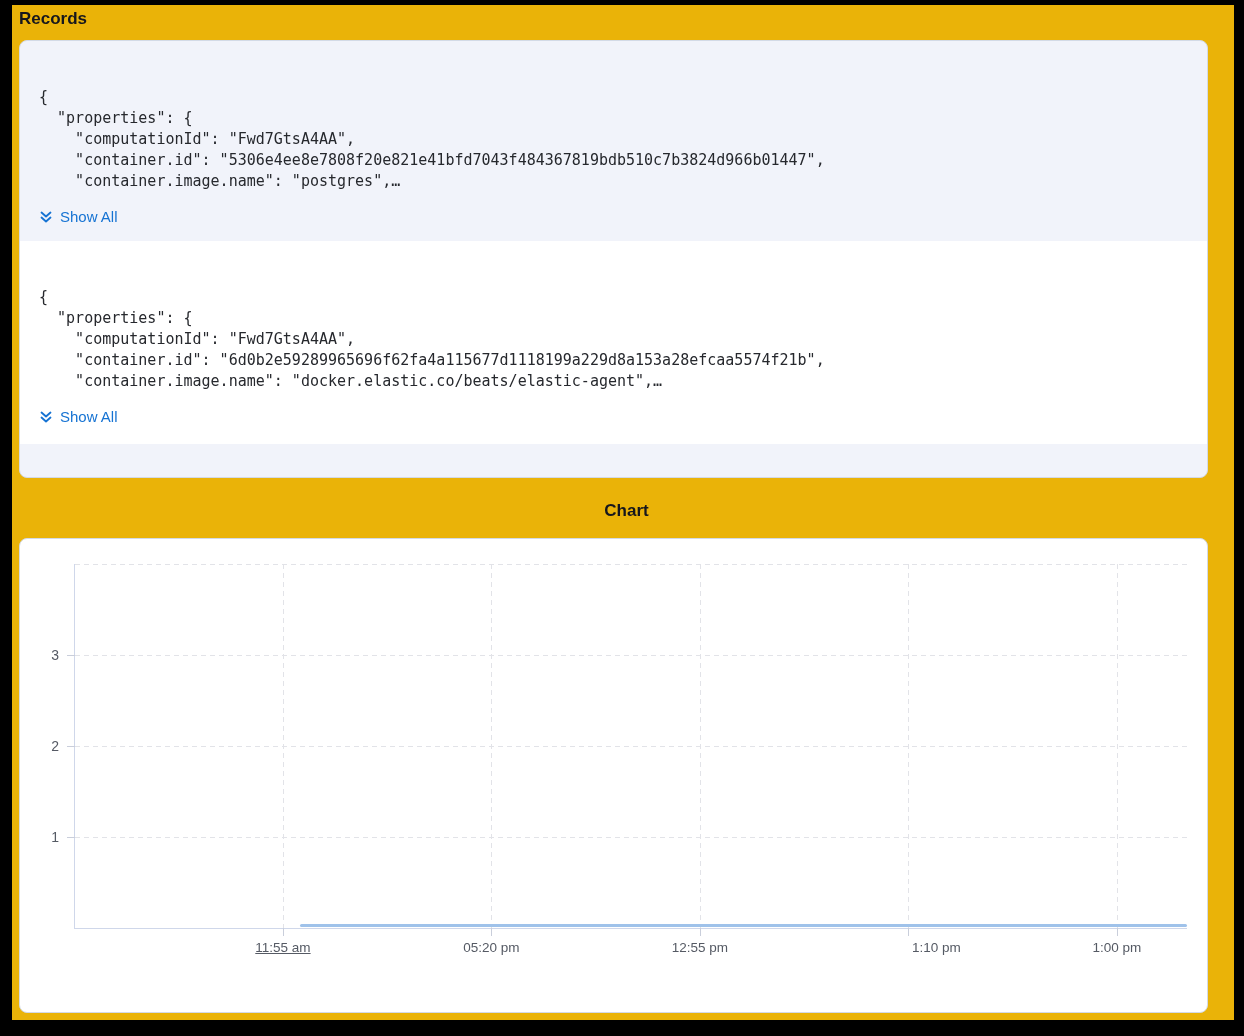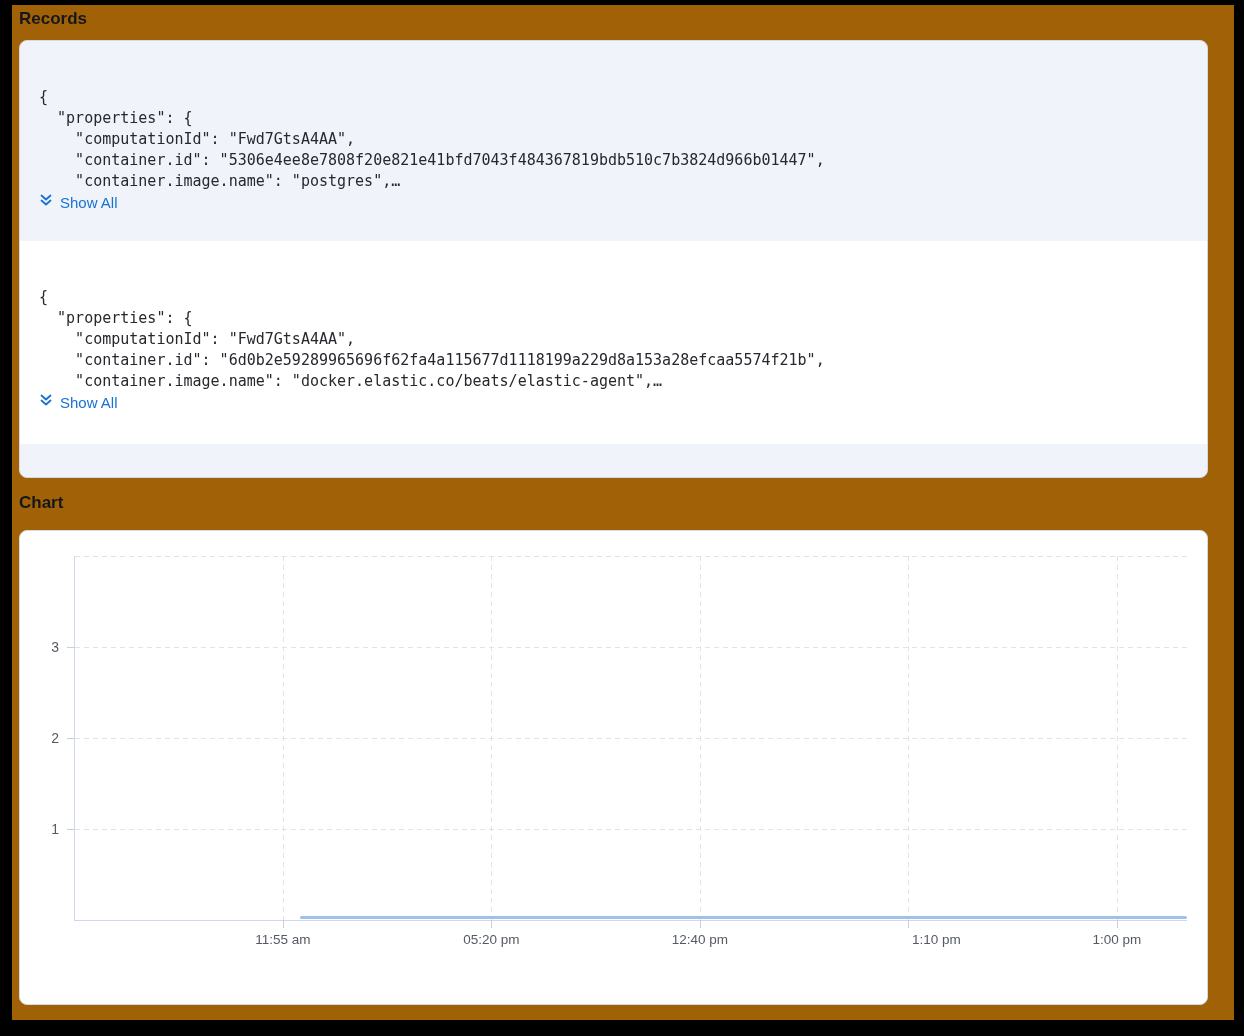--- a/index.html
+++ b/index.html
@@ -6,21 +6,21 @@
   html, body { width: 1244px; height: 1036px; }
   body {
     background: #000;
     font-family: "Liberation Sans", sans-serif;
     position: relative;
   }
   .page {
     position: absolute;
     left: 12px; top: 5px;
     width: 1222px; height: 1015px;
-    background: #a16207;
+    background: #eab308;
     padding: 3px 0 0 7px;
     overflow: hidden;
   }
   .section-heading {
     font-size: 17px;
     font-weight: 700;
     color: #16171d;
     line-height: 21px;
   }
   
@@ -39,32 +39,34 @@
   }
   .record-row.white { background: #ffffff; height: 203px; }
   .code-block {
     font-family: "DejaVu Sans Mono", monospace;
     font-size: 15px;
     line-height: 21px;
     color: #26282d;
   }
   .code-line { white-space: pre; }
   .show-all {
+    margin-top: 14px;
     margin-left: -1px;
     display: inline-flex;
+    align-items: center;
     gap: 6px;
     color: #1673d3;
     font-size: 15px;
     line-height: 21px;
     cursor: pointer;
     text-decoration: none;
   }
   .show-all svg { display: block; }
   
-  .chart-heading { margin-top: 14px; }
+  .chart-heading { margin-top: 22px; text-align: center; }
   .chart-card {
     margin-top: 17px;
     width: 1189px;
     height: 475px;
     border: 1px solid #d3dae6;
     border-radius: 8px;
     background: #fff;
     position: relative;
   }
   .plot-area {
@@ -188,23 +190,23 @@
         <div class="vgrid" style="left:56.2%;"></div>
         <div class="vgrid" style="left:74.95%;"></div>
         <div class="vgrid" style="left:93.7%;"></div>
 
         <div class="xtick" style="left:18.7%;"></div>
         <div class="xtick" style="left:37.45%;"></div>
         <div class="xtick" style="left:56.2%;"></div>
         <div class="xtick" style="left:74.95%;"></div>
         <div class="xtick" style="left:93.7%;"></div>
 
-        <div class="xlabel" style="left:18.7%;">11:55 am</div>
+        <div class="xlabel" style="left:18.7%;text-decoration:underline;">11:55 am</div>
         <div class="xlabel" style="left:37.45%;">05:20 pm</div>
-        <div class="xlabel" style="left:56.2%;">12:40 pm</div>
+        <div class="xlabel" style="left:56.2%;">12:55 pm</div>
         <div class="xlabel" style="left:74.95%;margin-left:28px;">1:10 pm</div>
         <div class="xlabel" style="left:93.7%;">1:00 pm</div>
 
         <div class="series-line"></div>
 
       </div>
     </div>
   </div>
 
 </div>

